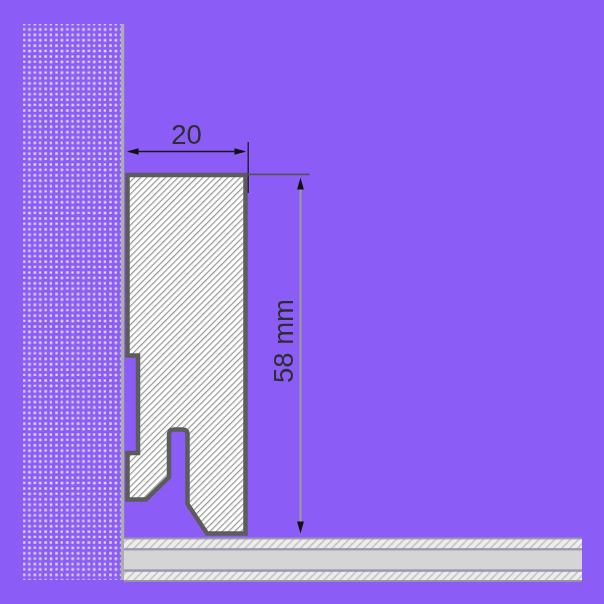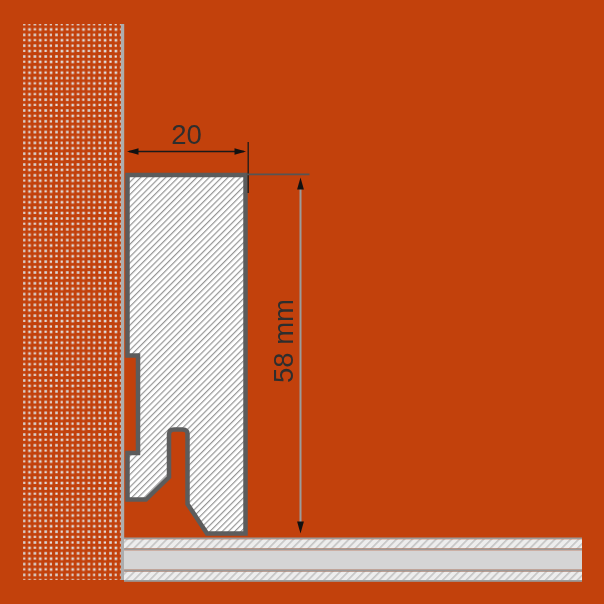--- a/index.html
+++ b/index.html
@@ -5,21 +5,21 @@
   html, body {
     margin: 0;
     padding: 0;
     background: #ffffff;
     font-family: "Liberation Sans", sans-serif;
   }
   .canvas {
     position: relative;
     width: 604px;
     height: 604px;
-    background: #c2410c;
+    background: #8b5cf6;
     overflow: hidden;
   }
   svg { display: block; }
   text {
     font-family: "Liberation Sans", sans-serif;
     fill: #2e2e2e;
   }
 </style>
 </head>
 <body>

